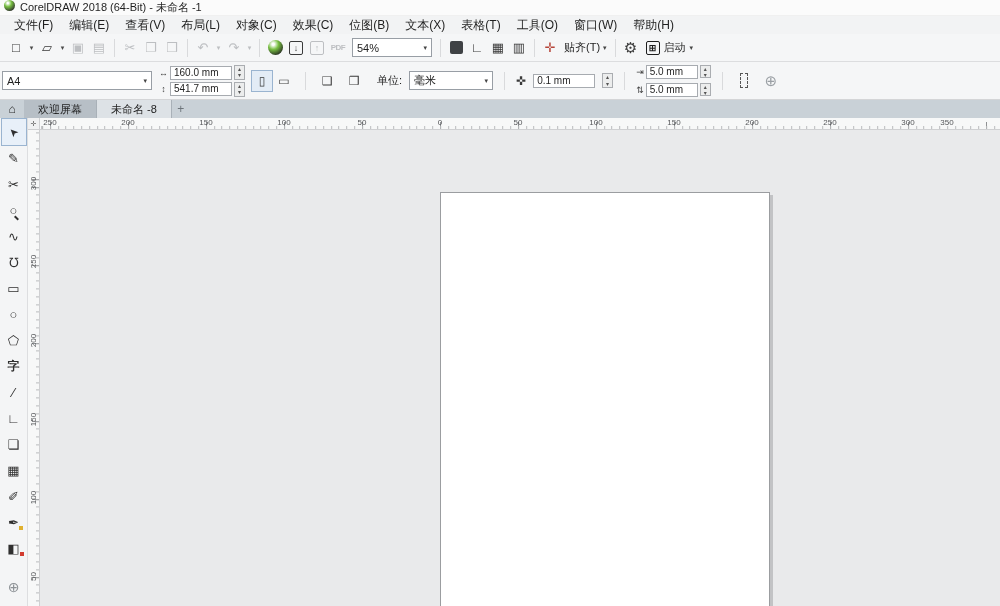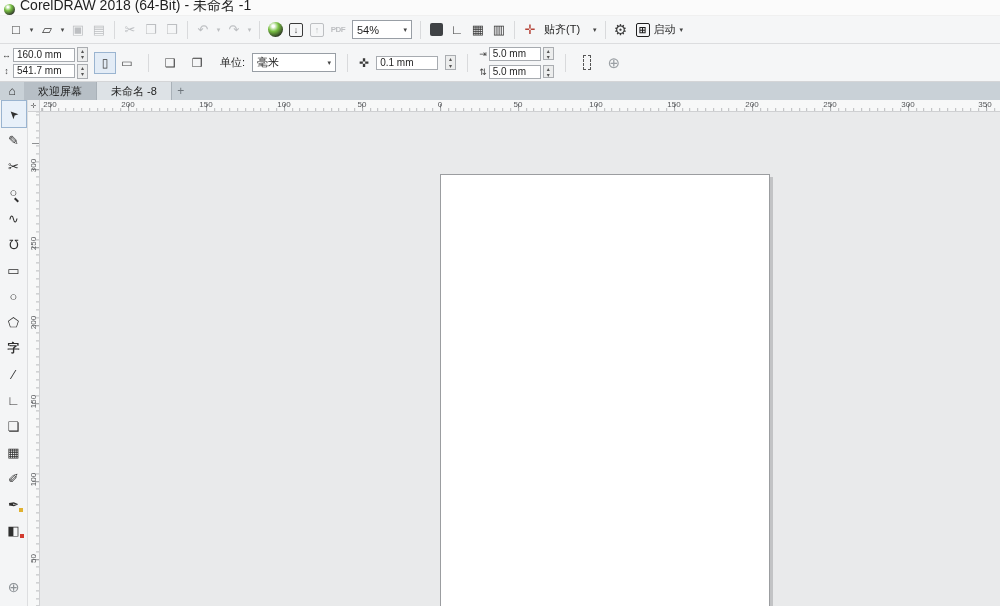--- a/index.html
+++ b/index.html
@@ -1,41 +1,41 @@
 <!DOCTYPE html>
 <html><head>
 <meta charset="utf-8">
 <style>
   html,body{margin:0;padding:0}
   body{width:1000px;height:606px;overflow:hidden;font-family:"Liberation Sans",sans-serif;background:#fff;-webkit-font-smoothing:antialiased}
   .app{width:1000px;height:606px;display:flex;flex-direction:column;background:#f4f5f6}
 
   
-  .titlebar{height:16px;background:#fbfbfb;display:flex;align-items:flex-end;gap:5px;padding-left:4px;font-size:14px;color:#1f1f1f;border-bottom:1px solid #f0f0f0;box-sizing:border-box}
+  .titlebar{height:16px;background:#fbfbfb;display:flex;align-items:flex-start;gap:5px;padding-left:4px;font-size:11px;color:#1f1f1f;border-bottom:1px solid #f0f0f0;box-sizing:border-box}
   .logo-ball{width:11px;height:11px;border-radius:50%;background:radial-gradient(circle at 35% 28%, #ffffff 0 6%, #79c043 34%, #2b2b2b 82%);flex:0 0 auto}
 
   
   .menubar{height:18px;display:flex;align-items:center;background:#f2f3f4;font-size:12px;color:#1f1f1f;padding-left:6px}
   .menu-item{padding:1px 8px;cursor:default;white-space:nowrap}
 
   
   .toolbar{height:28px;display:flex;align-items:center;background:#f5f6f7;border-bottom:1px solid #dcdddf;padding-left:6px;gap:1px;box-sizing:border-box}
   .tbtn{height:22px;min-width:20px;border:0;background:transparent;display:flex;align-items:center;justify-content:center;font-size:13px;color:#3a3a3a;padding:0 2px;font-family:inherit}
   .tbtn.narrow{min-width:9px;padding:0}
   .tbtn .caret{font-size:7px;color:#4a4a4a}
   .tbtn.disabled,.tbtn.disabled .caret{color:#bdbfc2}
   .sep{width:1px;height:18px;background:#d9dadc;margin:0 4px;flex:0 0 auto}
   .boxg{border:1.5px solid currentColor;width:12px;height:12px;font-size:9px;display:flex;align-items:center;justify-content:center;border-radius:2px;font-weight:bold}
   .pdfg{font-size:8px;font-weight:bold;letter-spacing:-.5px}
   .ballbtn{width:15px;height:15px;border-radius:50%;background:radial-gradient(circle at 35% 28%, #ffffff 0 8%, #79c043 36%, #1d1d1d 84%)}
   .darksq{width:13px;height:13px;background:#3f4245;border-radius:2px}
   .combo{height:19px;background:#fff;border:1px solid #989ea5;display:flex;align-items:center;font-size:11px;color:#1f1f1f;padding:0 4px;gap:6px;box-sizing:border-box}
   .combo .caret{margin-left:auto;font-size:7px;color:#444}
-  .zoomcombo{width:60px;margin:0 3px}
-  .snapwrap{display:flex;align-items:center;gap:13px;font-size:11px;color:#1f1f1f;padding:0 3px}
+  .zoomcombo{width:80px;margin:0 3px}
+  .snapwrap{display:flex;align-items:center;gap:3px;font-size:11px;color:#1f1f1f;padding:0 3px}
   .launchwrap{display:flex;align-items:center;gap:4px;font-size:11px;color:#1f1f1f;padding:0 4px}
 
   
   .propbar{height:38px;display:flex;align-items:center;background:#f5f6f7;border-bottom:1px solid #d4d5d7;padding-left:2px;gap:7px;font-size:11px;box-sizing:border-box;color:#1f1f1f}
   .pagecombo{width:150px}
   .unitcombo{width:84px}
   .nudgecombo{width:56px}
   .dims{display:flex;align-items:center;gap:2px}
   .dimcol{display:flex;flex-direction:column;gap:2px}
   .dimicon{font-size:9px;color:#444;line-height:14px;text-align:center}
@@ -91,20 +91,34 @@
 </head>
 <body>
 
 <div class="app">
 
   <div class="titlebar">
     <span class="logo-ball"></span>
     <span>CorelDRAW 2018 (64-Bit) - 未命名 -1</span>
   </div>
 
+  <div class="menubar">
+    <span class="menu-item">文件(F)</span>
+    <span class="menu-item">编辑(E)</span>
+    <span class="menu-item">查看(V)</span>
+    <span class="menu-item">布局(L)</span>
+    <span class="menu-item">对象(C)</span>
+    <span class="menu-item">效果(C)</span>
+    <span class="menu-item">位图(B)</span>
+    <span class="menu-item">文本(X)</span>
+    <span class="menu-item">表格(T)</span>
+    <span class="menu-item">工具(O)</span>
+    <span class="menu-item">窗口(W)</span>
+    <span class="menu-item">帮助(H)</span>
+  </div>
 
   <div class="toolbar">
     <button class="tbtn">
         <span class="glyph">□</span>
       </button>
     <button class="tbtn narrow">
         <span class="caret">▾</span>
       </button>
     <button class="tbtn">
         <span>▱</span>
@@ -184,20 +198,24 @@
         <span style="font-size:15px">⚙</span>
       </button>
     <div class="launchwrap">
       <span class="boxg">⊞</span>
       <span>启动</span>
       <span class="caret" style="font-size:7px;color:#444">▾</span>
     </div>
   </div>
 
   <div class="propbar">
+    <div class="combo pagecombo">
+      <span>A4</span>
+      <span class="caret">▾</span>
+    </div>
     <div class="dims">
       <div class="dimcol">
         <span class="dimicon">↔</span>
         <span class="dimicon">↕</span>
       </div>
       <div class="dimcol">
         <div class="valbox">
             <span>160.0 mm</span>
           </div>
         <div class="valbox">
@@ -361,21 +379,21 @@
           <span style="left:151px">150</span>
           <span style="left:229px">100</span>
           <span style="left:307px">50</span>
           <span style="left:385px">0</span>
           <span style="left:463px">50</span>
           <span style="left:541px">100</span>
           <span style="left:619px">150</span>
           <span style="left:697px">200</span>
           <span style="left:775px">250</span>
           <span style="left:853px">300</span>
-          <span style="left:930px">350</span>
+          <span style="left:892px">350</span>
         </div>
       </div>
       <div class="canvasrow">
         <div class="vruler">
           <span style="top:49px">300</span>
           <span style="top:127px">250</span>
           <span style="top:206px">200</span>
           <span style="top:285px">150</span>
           <span style="top:363px">100</span>
           <span style="top:442px">50</span>

